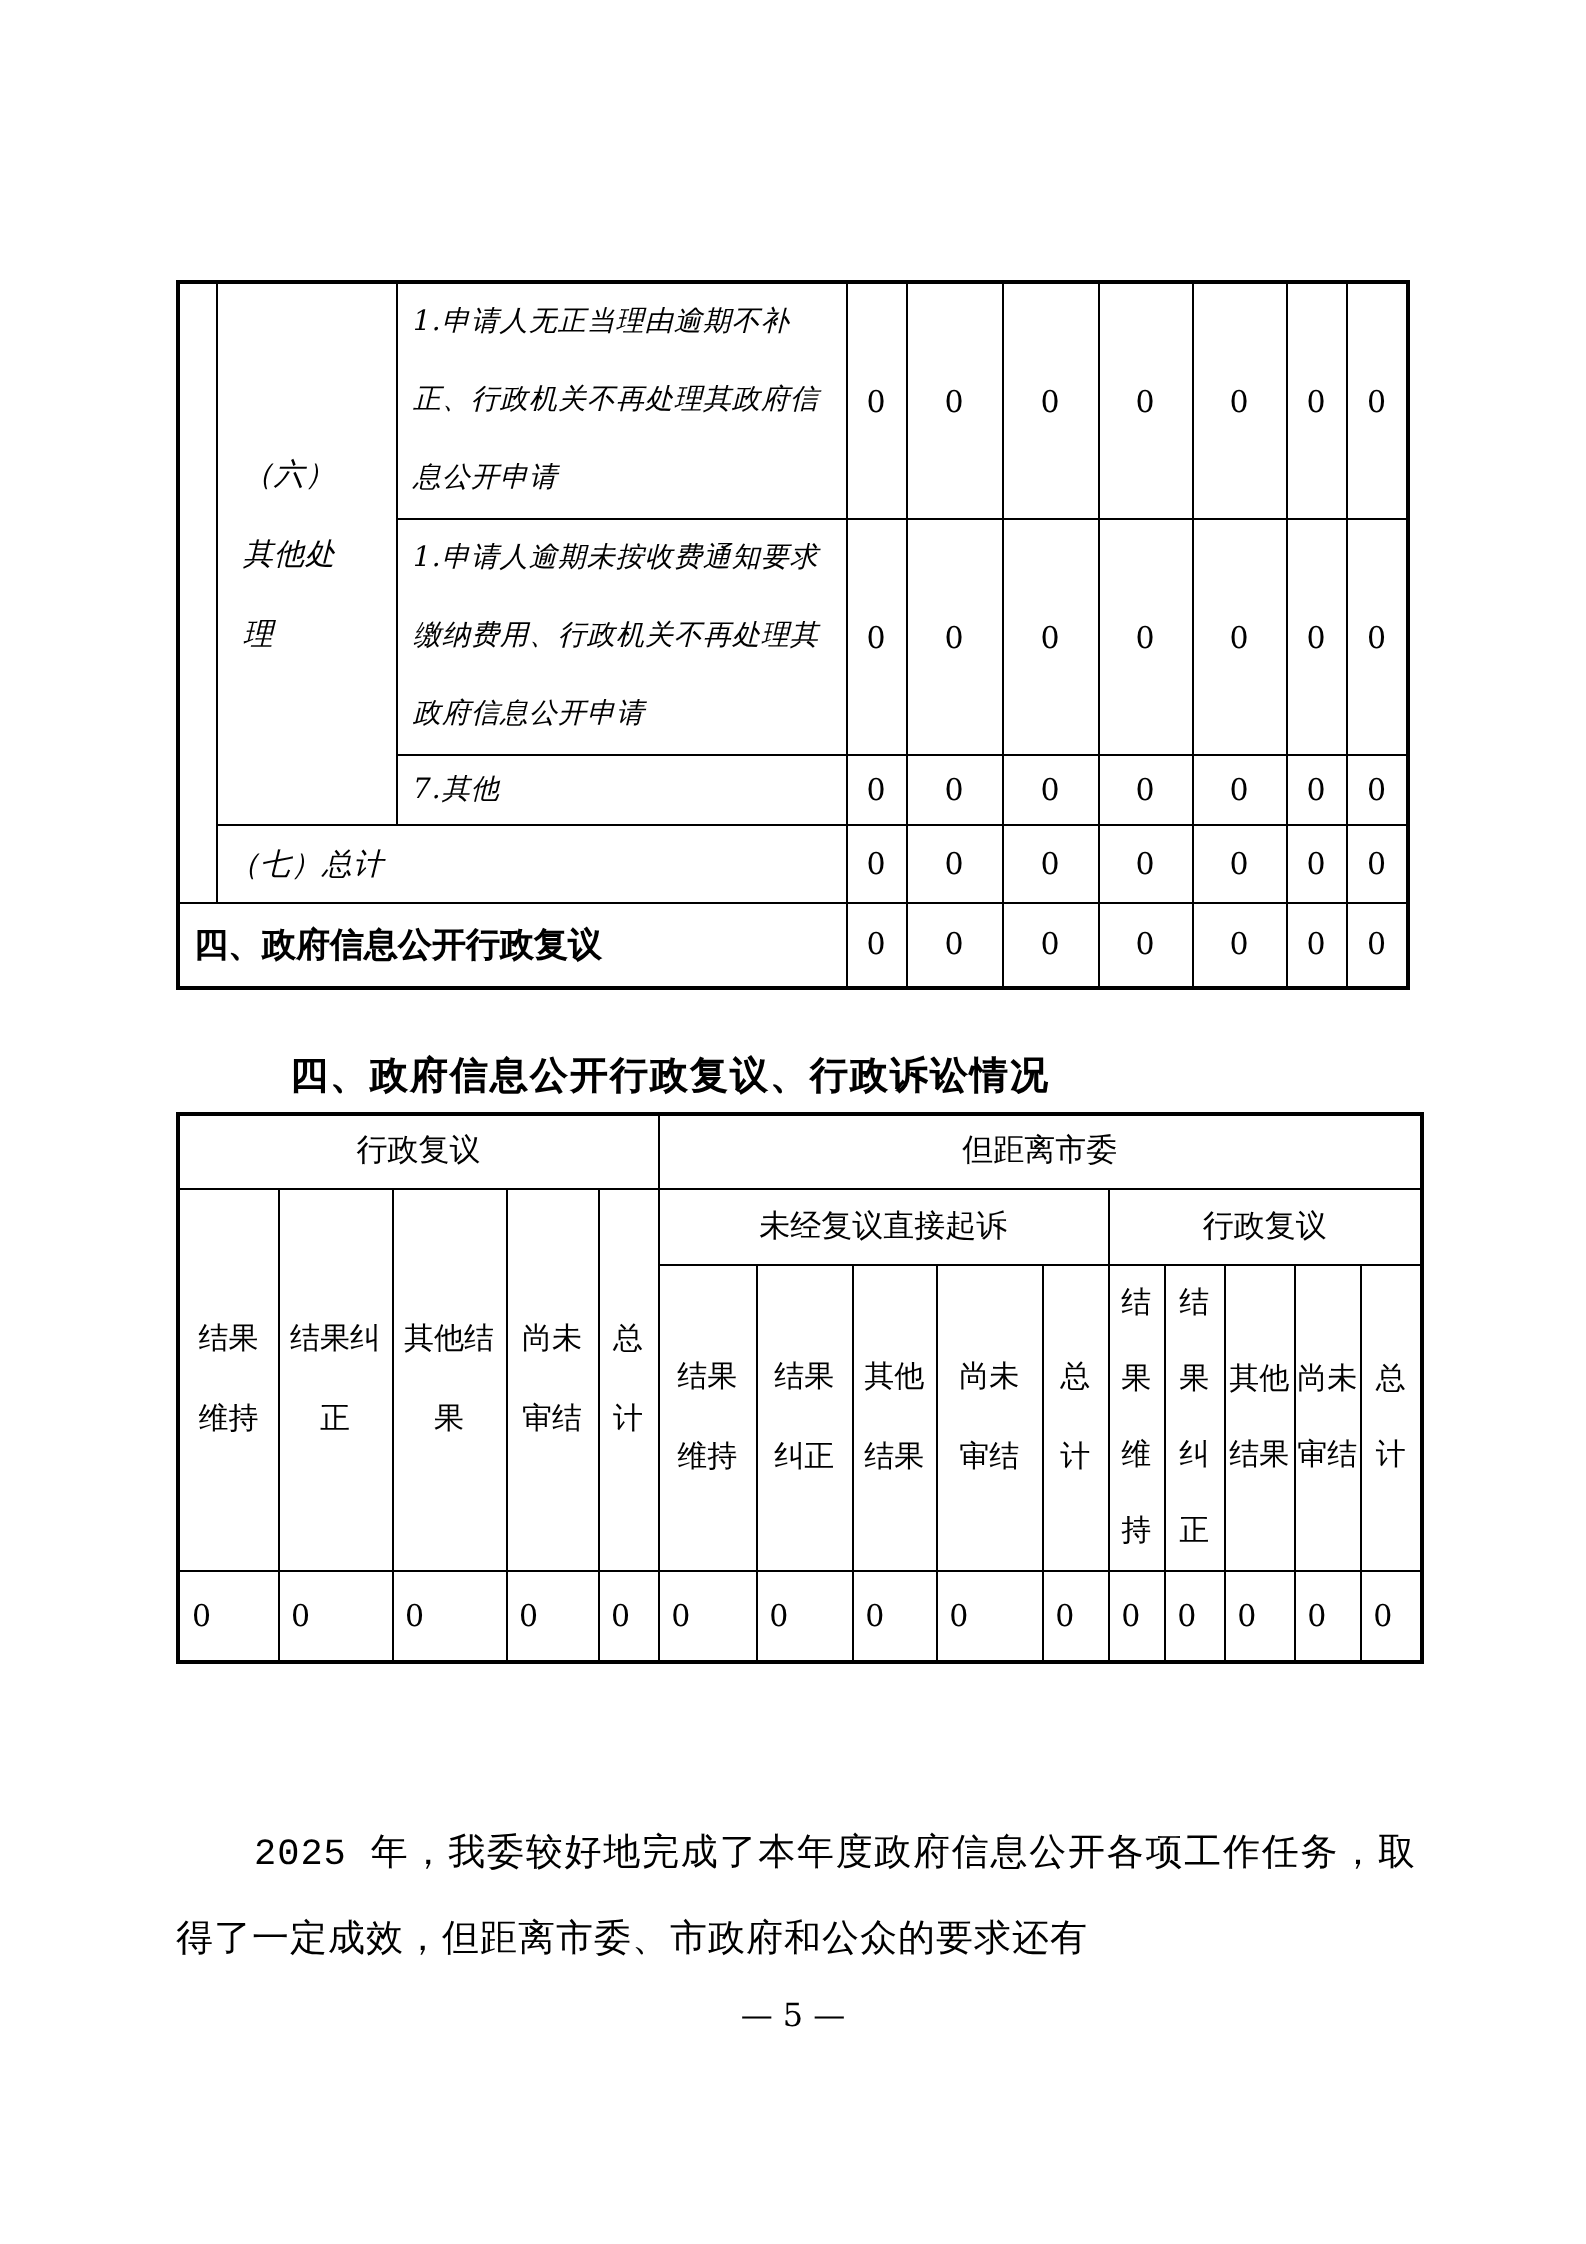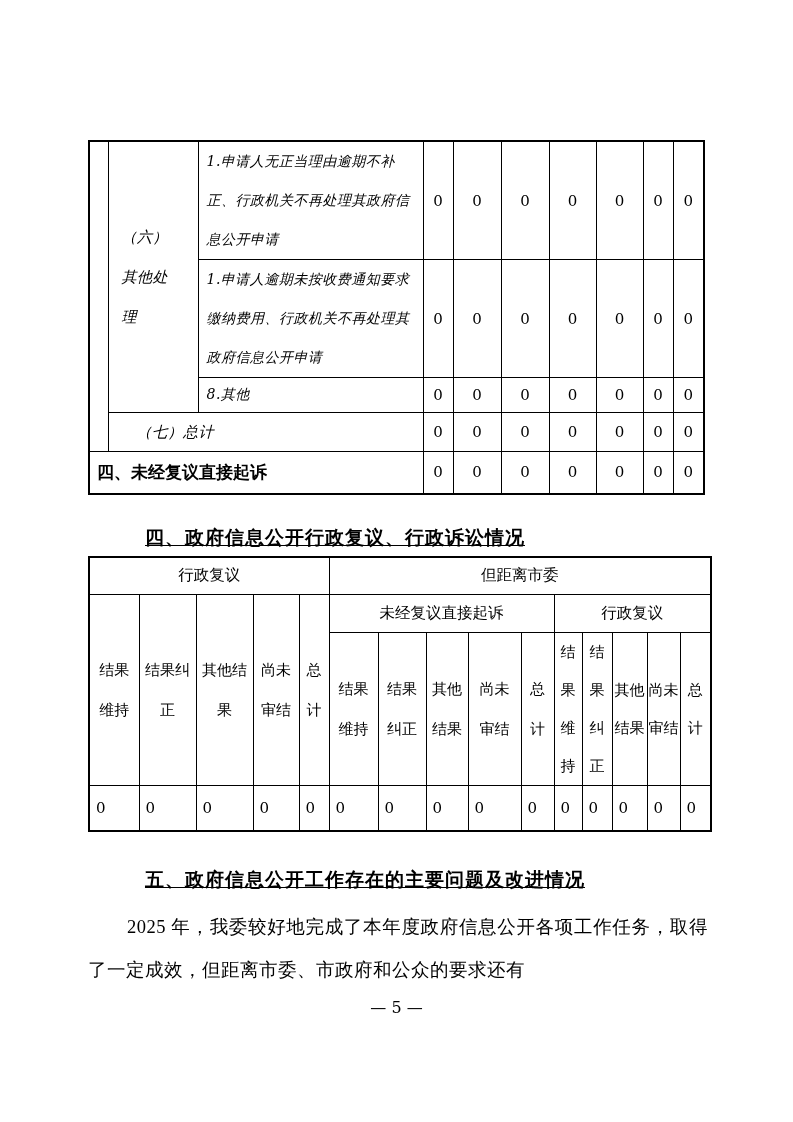--- a/index.html
+++ b/index.html
@@ -28,21 +28,21 @@
     letter-spacing:0.5px;
   }
   .t1 .item-label { padding:0 6px 0 8px; text-align:left; }
   .t1 .dbl { line-height:39px; }
   .t1 .group-cell {
     padding-left:13px; padding-right:22px;
     text-align:left; line-height:40px;
     white-space:pre-wrap; word-break:break-all;
     font-size:15px;
   }
-  .t1 .total-label { padding-left:28px; font-size:15px; text-align:left; }
+  .t1 .total-label { padding-left:6px; font-size:15px; text-align:left; }
   .t1 .carry-label {
     font-family:"Liberation Sans", sans-serif;
     font-weight:bold; font-size:17px;
     padding-left:7px; text-align:left;
   }
   .num {
     font-family:"DejaVu Serif", serif;
     font-size:15px; text-align:center;
   }
 
@@ -66,27 +66,27 @@
   .t2 .val {
     font-family:"DejaVu Serif", serif;
     font-size:15px; text-align:left; padding-left:6px;
   }
 
   
   .sec-heading {
     position:absolute; left:145px;
     font-family:"Liberation Sans", sans-serif;
     font-weight:bold; font-size:19px;
-    letter-spacing:1px; white-space:nowrap;text-decoration:underline;
+    letter-spacing:1px; white-space:nowrap;
   }
   .h4 { top:525px; }
   .h5 { top:867px; }
   .para {
     position:absolute; left:88px; top:906px; width:620px;
-    font-family:Liberation Serif, serif;
+    font-family:Liberation Mono, monospace;
     font-size:18.5px; line-height:43px;
     text-align:justify; text-indent:39px;
     word-break:break-all; letter-spacing:0.5px;
   }
   .footer {
     position:absolute; top:998px; left:0; width:793px;
     text-align:center;
     font-family:"DejaVu Serif", serif;
     font-size:16px;
   }
@@ -127,41 +127,41 @@
       <td class="kai item-label dbl">1.申请人逾期未按收费通知要求缴纳费用、行政机关不再处理其政府信息公开申请</td>
       <td class="num">0</td>
       <td class="num">0</td>
       <td class="num">0</td>
       <td class="num">0</td>
       <td class="num">0</td>
       <td class="num">0</td>
       <td class="num">0</td>
     </tr>
     <tr class="r3">
-      <td class="kai item-label">8.其他</td>
+      <td class="kai item-label">7.其他</td>
       <td class="num">0</td>
       <td class="num">0</td>
       <td class="num">0</td>
       <td class="num">0</td>
       <td class="num">0</td>
       <td class="num">0</td>
       <td class="num">0</td>
     </tr>
     <tr class="r4">
       <td colspan="2" class="kai total-label">（七）总计</td>
       <td class="num">0</td>
       <td class="num">0</td>
       <td class="num">0</td>
       <td class="num">0</td>
       <td class="num">0</td>
       <td class="num">0</td>
       <td class="num">0</td>
     </tr>
     <tr class="r5">
-      <td colspan="3" class="carry-label">四、未经复议直接起诉</td>
+      <td colspan="3" class="carry-label">四、政府信息公开行政复议</td>
       <td class="num">0</td>
       <td class="num">0</td>
       <td class="num">0</td>
       <td class="num">0</td>
       <td class="num">0</td>
       <td class="num">0</td>
       <td class="num">0</td>
     </tr>
   </tbody>
     </table>
@@ -225,18 +225,17 @@
       <td class="val">0</td>
       <td class="val">0</td>
       <td class="val">0</td>
       <td class="val">0</td>
       <td class="val">0</td>
       <td class="val">0</td>
     </tr>
   </tbody>
     </table>
 
-  <div class="sec-heading h5">五、政府信息公开工作存在的主要问题及改进情况</div>
   <div class="para">2025 年，我委较好地完成了本年度政府信息公开各项工作任务，取得了一定成效，但距离市委、市政府和公众的要求还有</div>
 
   <div class="footer">— 5 —</div>
 
 </div>
 
 </body></html>

